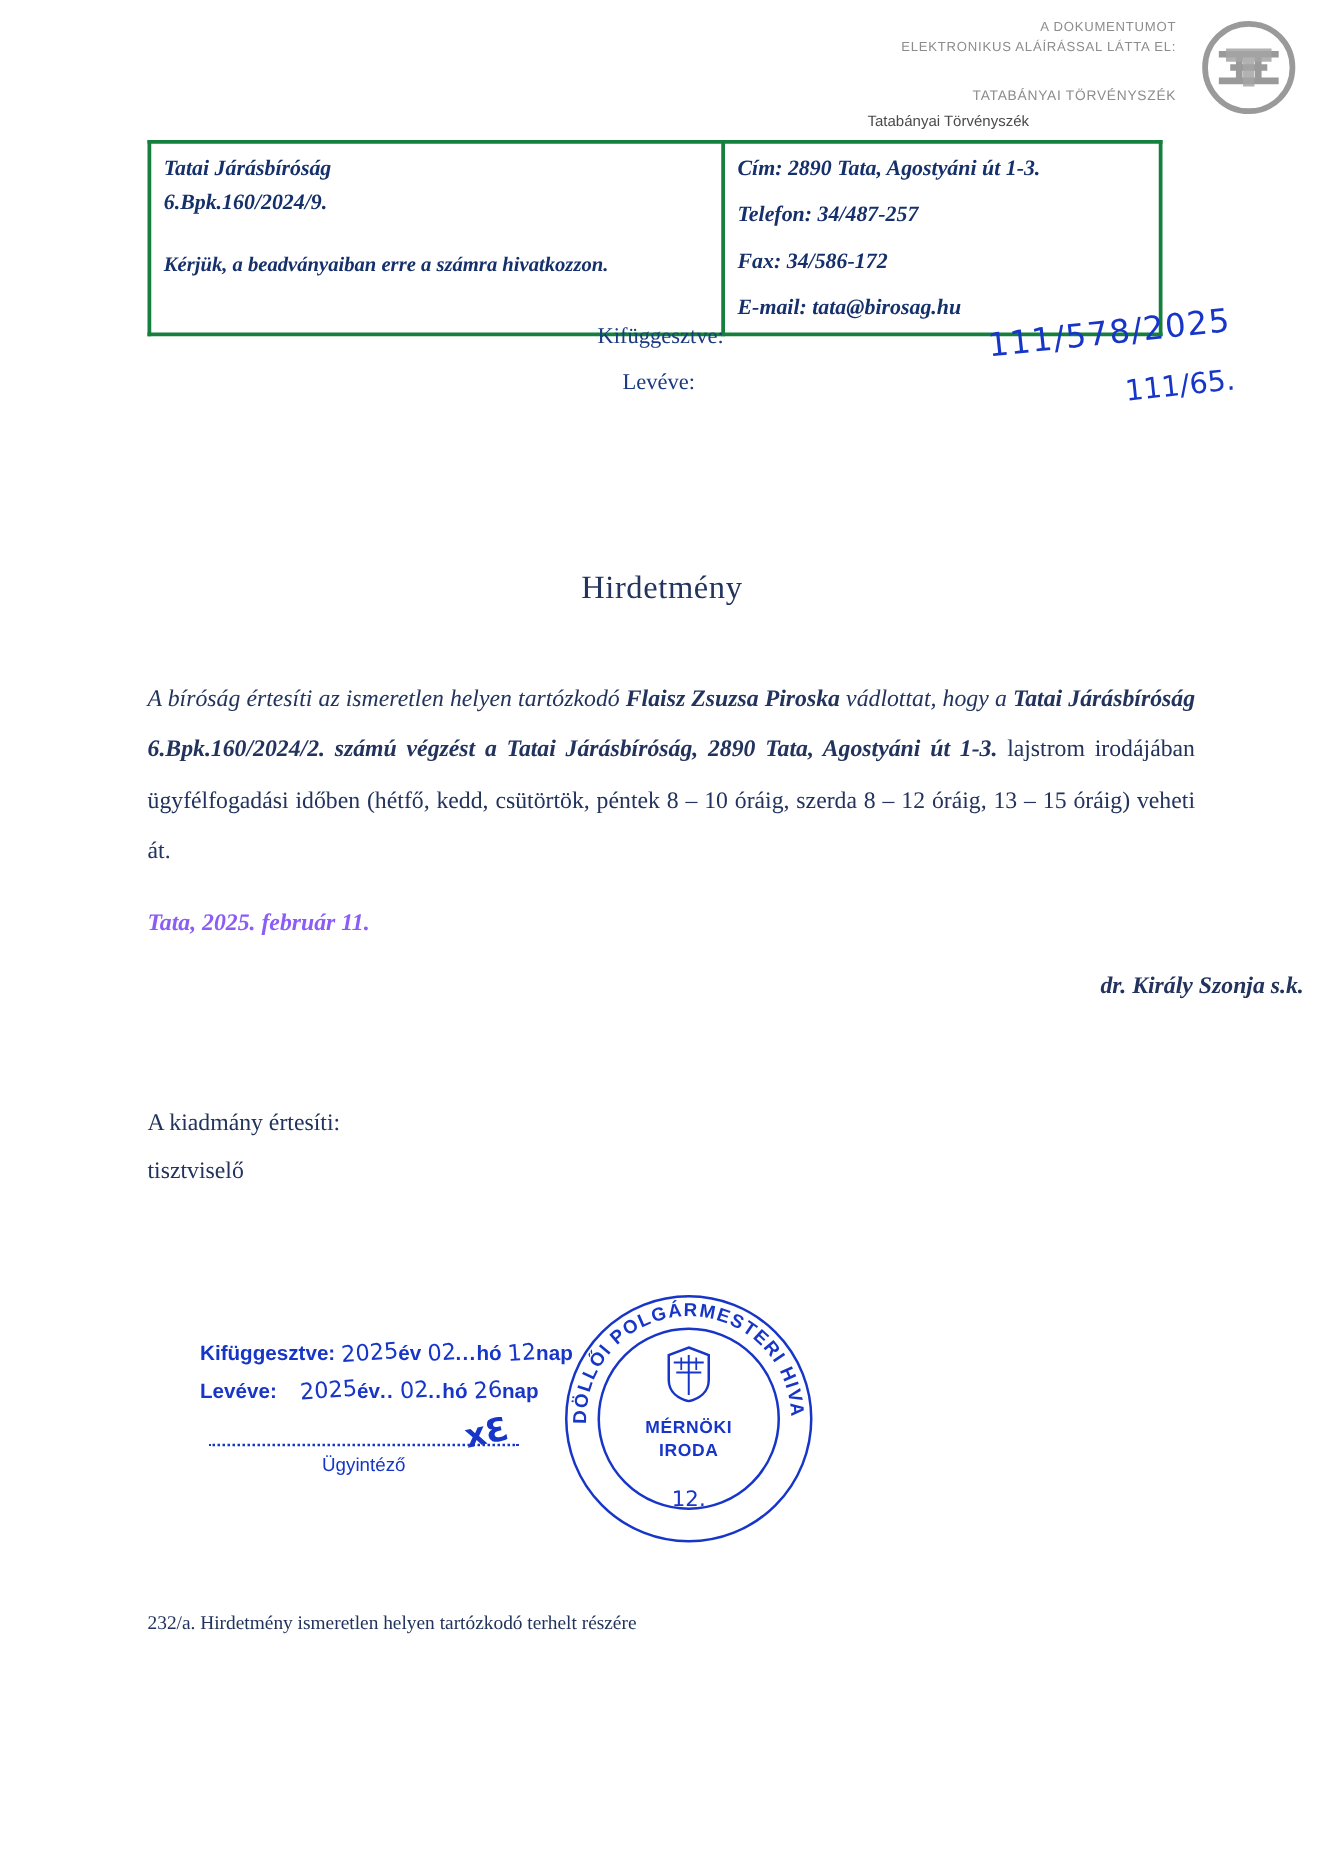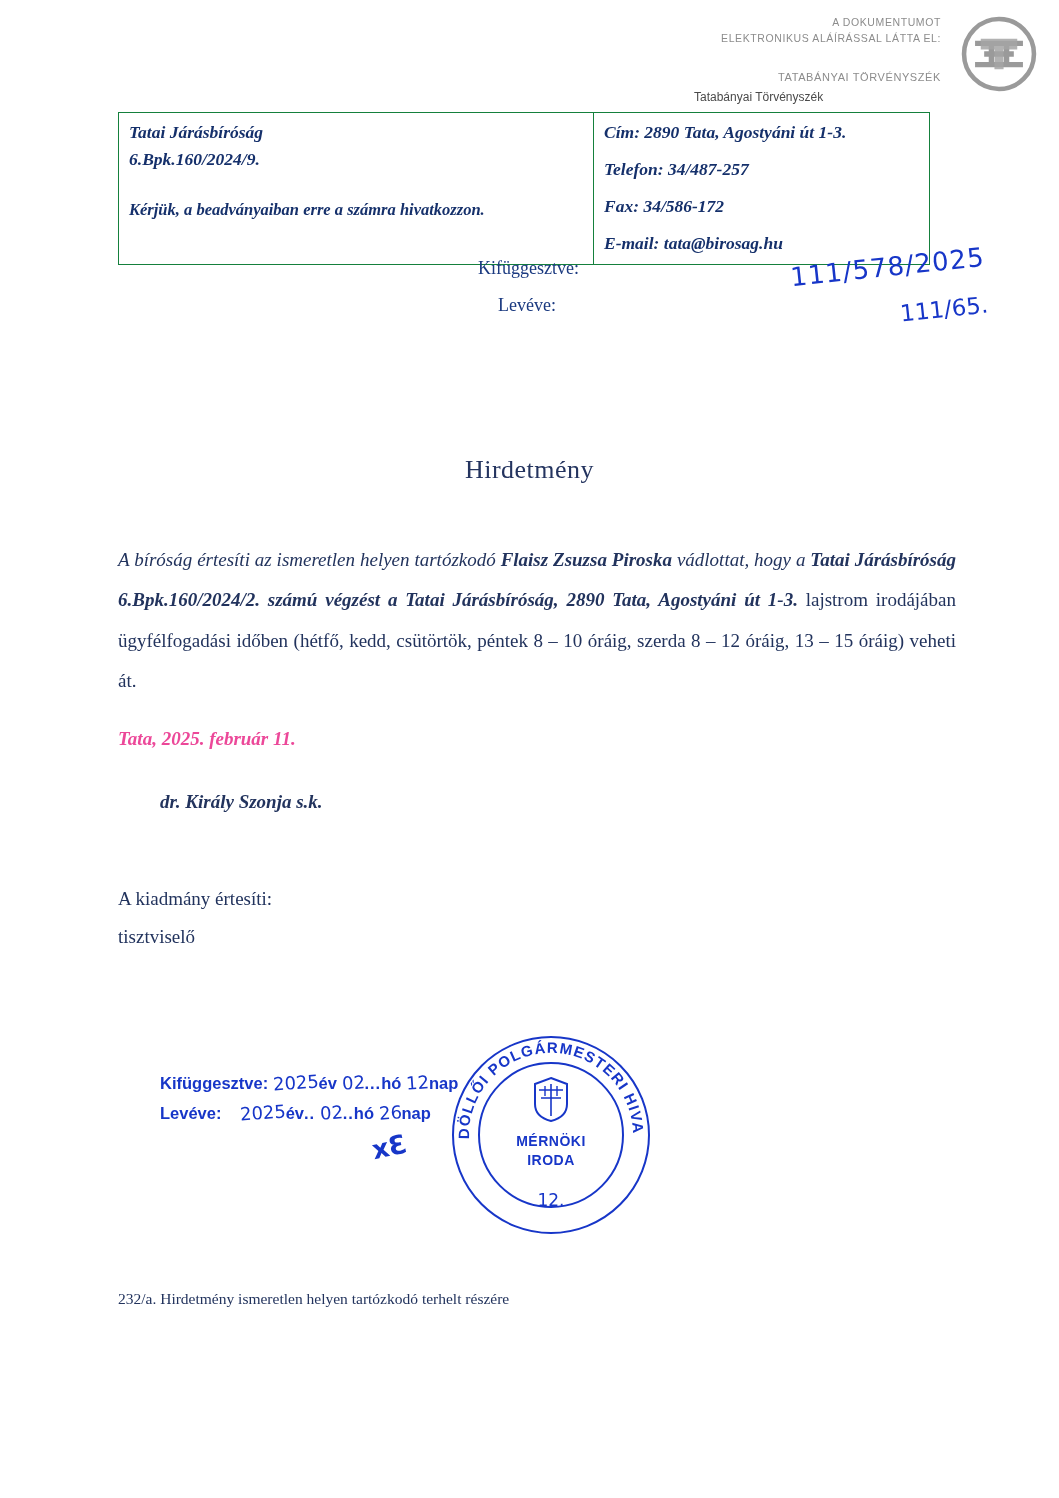--- a/index.html
+++ b/index.html
@@ -57,22 +57,22 @@
     position: absolute;
     left: 118px;
     top: 112px;
     width: 812px;
     border-collapse: collapse;
     font-style: italic;
     font-weight: bold;
     color: #15306b;
   }
   .hdr-table td {
-    border: 1px solid #15803d;
-    padding: 6px 28px 6px 10px;
+    border: 3px solid #15803d;
+    padding: 6px 10px 6px 10px;
     vertical-align: top;
     font-size: 17.5px;
     line-height: 1.55;
   }
   .hdr-left { width: 436px; }
   .hdr-left .case-line { display: block; }
   .hdr-left .ref-note {
     display: block;
     margin-top: 24px;
     font-size: 16.5px;
@@ -140,31 +140,30 @@
   .body-text .bi { font-style: italic; font-weight: bold; }
   .body-text p { margin: 0; }
 
   .date-line {
     position: absolute;
     left: 118px;
     top: 728px;
     font-style: italic;
     font-weight: bold;
     font-size: 19px;
-    color: #ec4899;
+    color: #8b5cf6;
   }
 
   .signer {
     position: absolute;
     left: 0;
-    right: 0;
+    right: 16px;
     top: 778px;
-    text-align: left;
+    text-align: right;
     color: #22335d;
-    margin-top: 13px;
   }
   .signer .name {
     font-style: italic;
     font-weight: bold;
     font-size: 19px;
     margin-left: 160px;
   }
   .signer .role {
     font-style: italic;
     font-size: 19px;
@@ -358,20 +357,24 @@
       <span class="hw">2025</span><span>év</span>
       <span class="hw">02</span><span class="dots">...</span><span>hó</span>
       <span class="hw">12</span><span>nap</span>
     </div>
     <div class="row">
       <span>Levéve:</span>
       &nbsp;&nbsp;
       <span class="hw">2025</span><span>év</span><span class="dots">..</span>
       <span class="hw">02</span><span class="dots">..</span><span>hó</span>
       <span class="hw">26</span><span>nap</span>
+    </div>
+    <div class="sign-slot">
+      <div class="sign-line"></div>
+      <div class="sign-caption">Ügyintéző</div>
     </div>
     <div class="scribble">xℇ</div>
   </div>
 
   <div class="round-stamp">
     <div class="c-outer"></div>
     <div class="c-inner"></div>
     <svg class="arc-text" viewBox="0 0 198 198">
       <defs>
         <path id="arcpath" d="M 17,99 A 82,82 0 1 1 181,99"></path>

